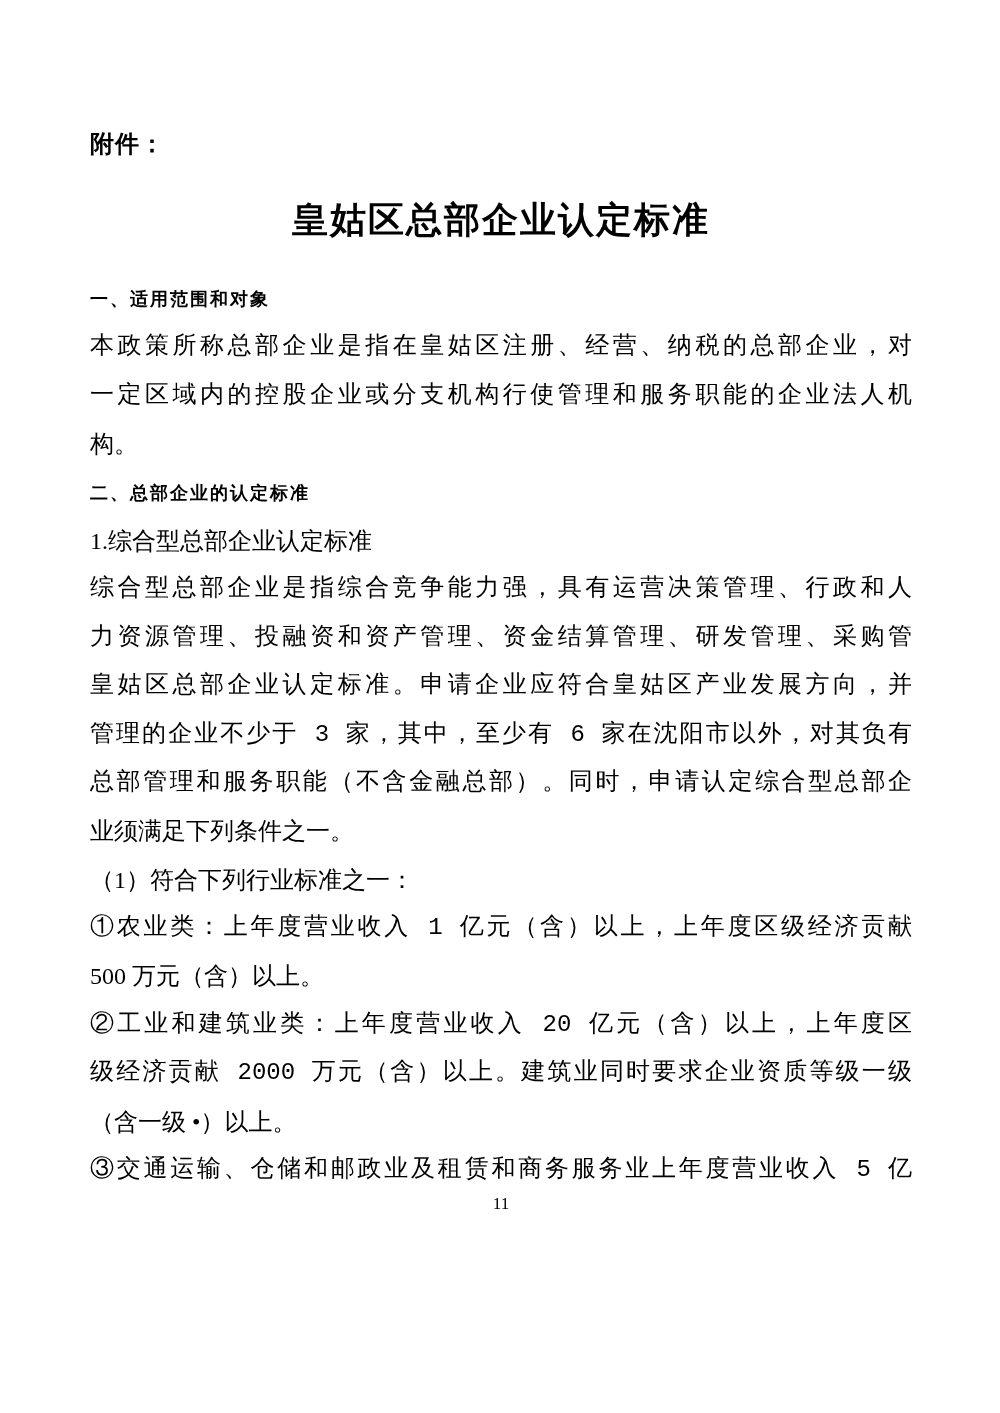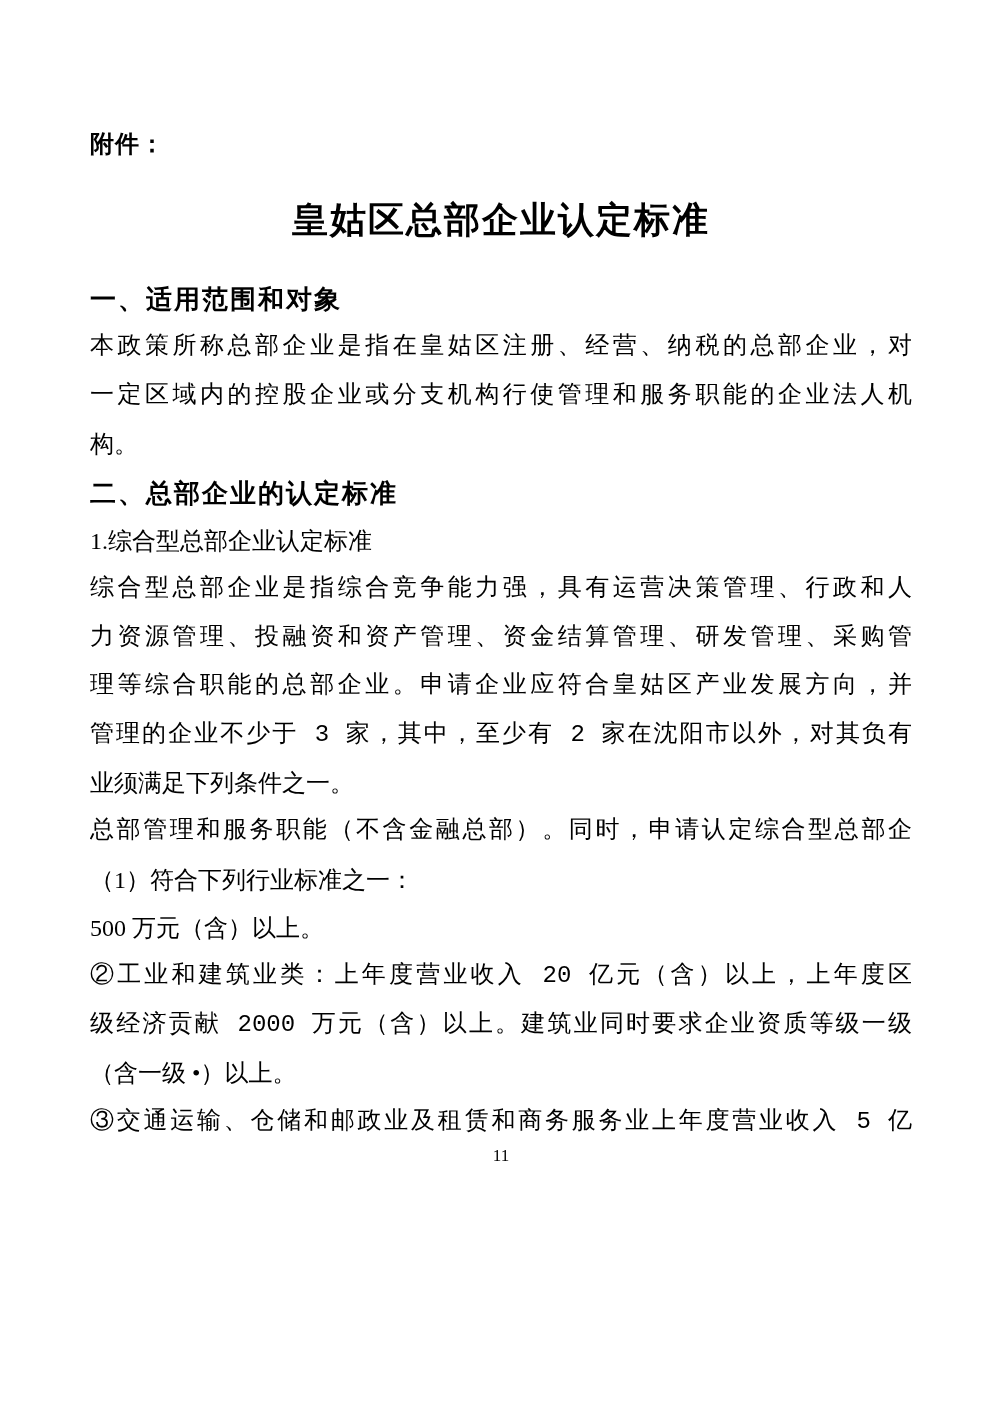--- a/index.html
+++ b/index.html
@@ -43,21 +43,21 @@
   .fill {
     text-align: justify;
     text-align-last: justify;
     -moz-text-align-last: justify;
     text-justify: inter-character;
     font-family: Liberation Mono, monospace;
   }
   .heading {
     font-family: "Liberation Sans", "DejaVu Sans", sans-serif;
     font-weight: 700;
-    font-size: 26px;
+    font-size: 18px;
     letter-spacing: 2px;
   }
   .page-number {
     text-align: center;
     font-size: 17px;
     line-height: 20px;
   }
 </style>
 </head>
 <body>
@@ -75,27 +75,28 @@
     <div class="line fill">本政策所称总部企业是指在皇姑区注册、经营、纳税的总部企业，对</div>
     <div class="line fill">一定区域内的控股企业或分支机构行使管理和服务职能的企业法人机</div>
     <div class="line">构。</div>
 
     <div class="line heading">二、总部企业的认定标准</div>
 
     <div class="line">1.综合型总部企业认定标准</div>
 
     <div class="line fill">综合型总部企业是指综合竞争能力强，具有运营决策管理、行政和人</div>
     <div class="line fill">力资源管理、投融资和资产管理、资金结算管理、研发管理、采购管</div>
-    <div class="line fill">理等综合职能的总部企业。申请企业应符合皇姑区产业发展方向，并</div>
-    <div class="line fill">管理的企业不少于 3 家，其中，至少有 2 家在沈阳市以外，对其负有</div>
+    <div class="line fill">皇姑区总部企业认定标准。申请企业应符合皇姑区产业发展方向，并</div>
+    <div class="line fill">管理的企业不少于 3 家，其中，至少有 6 家在沈阳市以外，对其负有</div>
+    <div class="line fill">总部管理和服务职能（不含金融总部）。同时，申请认定综合型总部企</div>
     <div class="line">业须满足下列条件之一。</div>
-    <div class="line fill">总部管理和服务职能（不含金融总部）。同时，申请认定综合型总部企</div>
 
     <div class="line">（1）符合下列行业标准之一：</div>
 
+    <div class="line fill">①农业类：上年度营业收入 1 亿元（含）以上，上年度区级经济贡献</div>
     <div class="line">500 万元（含）以上。</div>
 
     <div class="line fill">②工业和建筑业类：上年度营业收入 20 亿元（含）以上，上年度区</div>
     <div class="line fill">级经济贡献 2000 万元（含）以上。建筑业同时要求企业资质等级一级</div>
     <div class="line">（含一级 •）以上。</div>
 
     <div class="line fill">③交通运输、仓储和邮政业及租赁和商务服务业上年度营业收入 5 亿</div>
 
   </div>
 

